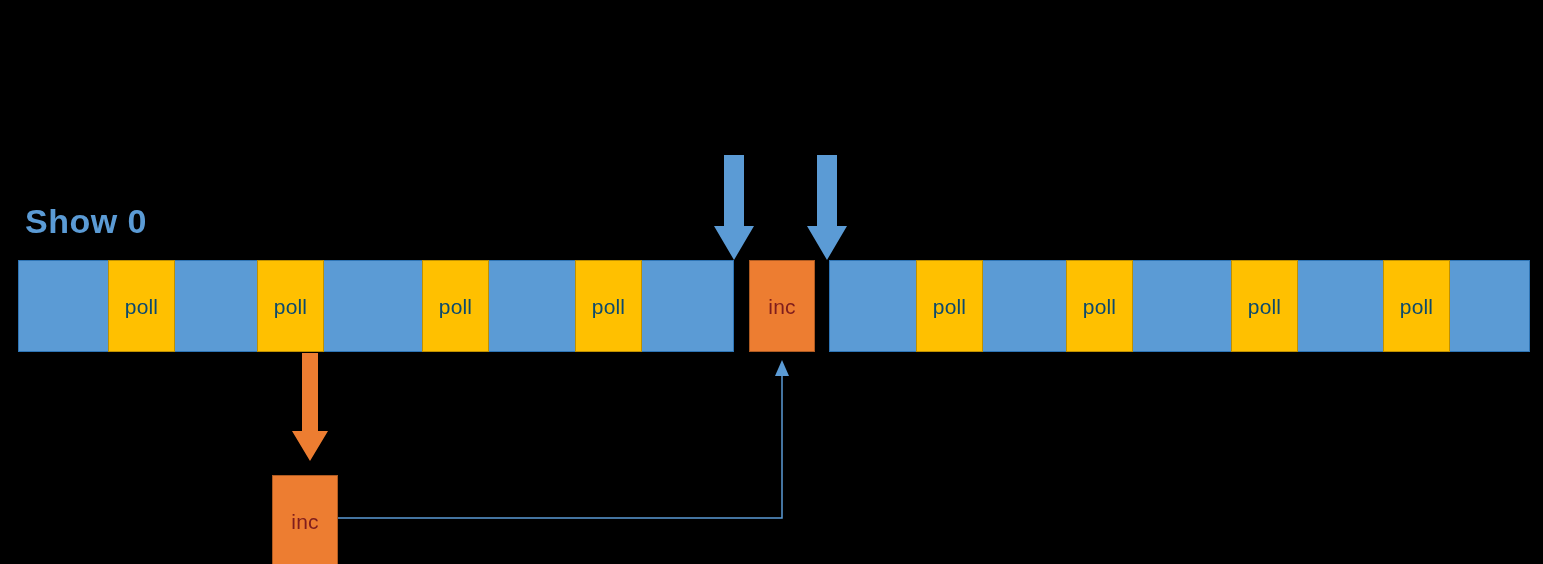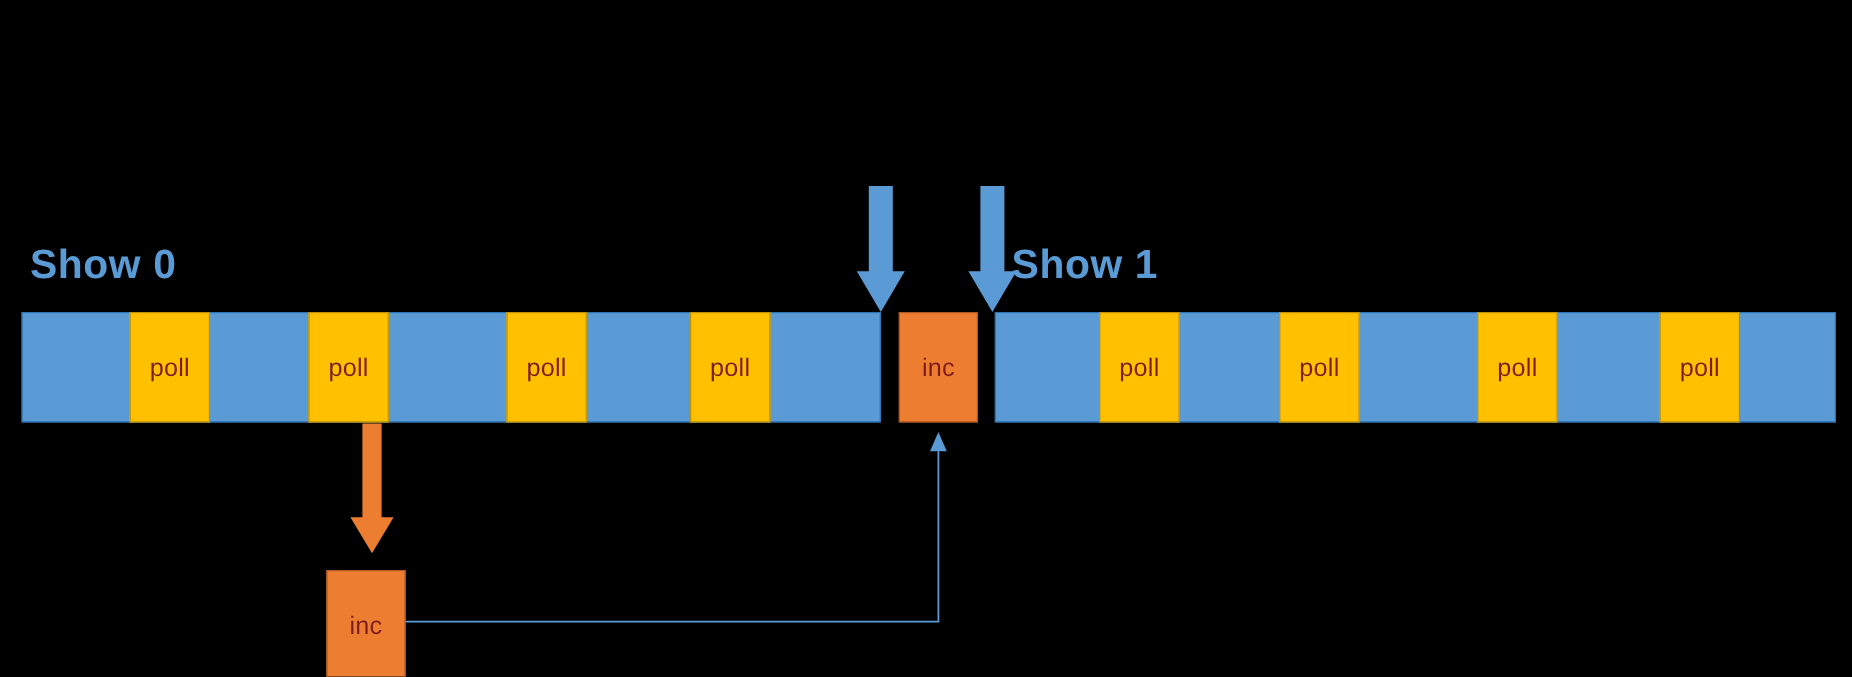--- a/index.html
+++ b/index.html
@@ -31,21 +31,21 @@
     display: flex;
     align-items: center;
     justify-content: center;
     font-size: 21px;
     line-height: 1;
     letter-spacing: 0.2px;
   }
   .cell.poll {
     background: #FFC000;
     border: 1px solid #BF9000;
-    color: #7f1d1d;
+    color: #0c4a6e;
   }
   .cell.inc {
     background: #ED7D31;
     border: 1px solid #AE5A21;
     color: #7f1d1d;
   }
 
   
   .show-label {
     position: absolute;
@@ -66,21 +66,20 @@
     height: 564px;
     pointer-events: none;
   }
 </style>
 </head>
 <body>
 
 <div id="stage" style="width: 1543px; height: 564px; background: rgb(0, 0, 0);">
 
   <div class="show-label" id="label-show0" style="left: 25px; top: 204px; color: rgb(91, 155, 213);">Show 0</div>
-  <div class="show-label" id="label-show1" style="left: 843px; top: 204px; color: rgb(91, 155, 213);">Show 1</div>
 
   <div id="timeline-layer">
       <div class="bar" style="left: 18px; top: 260px; width: 716px; height: 92px; background: rgb(91, 155, 213); border-color: rgb(46, 117, 182);"></div>
       <div class="cell poll" style="left: 108px; top: 260px; width: 67px; height: 92px;">
         <span>poll</span>
       </div>
       <div class="cell poll" style="left: 257px; top: 260px; width: 67px; height: 92px;">
         <span>poll</span>
       </div>
       <div class="cell poll" style="left: 422px; top: 260px; width: 67px; height: 92px;">

